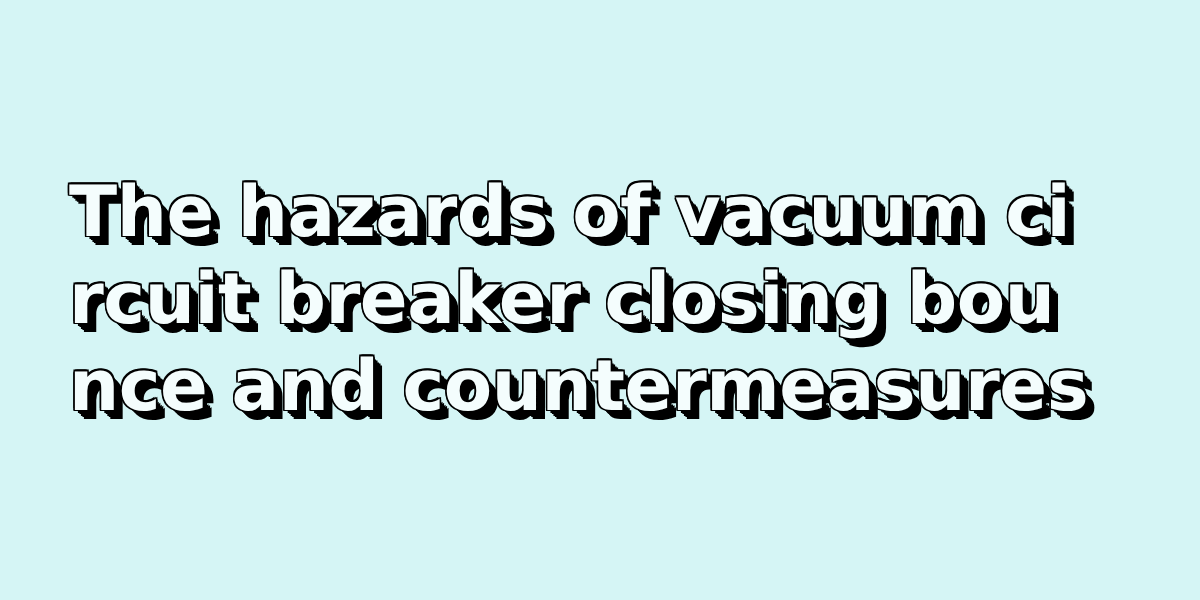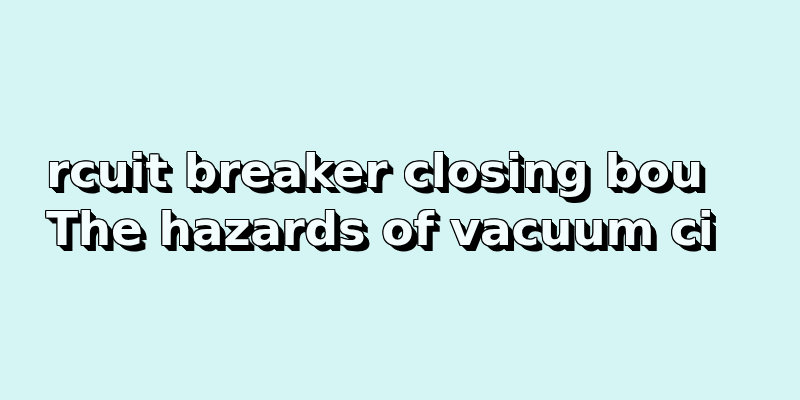--- a/index.html
+++ b/index.html
@@ -60,19 +60,20 @@
        6px  6px  0 #000;
   }
 </style>
 </head>
 <body>
 
 <div id="title-card">
 
   <div id="headline-block">
 
+    <div class="headline-line">The hazards of vacuum ci</div>
+
     <div class="headline-line">rcuit breaker closing bou</div>
 
-    <div class="headline-line">The hazards of vacuum ci</div>
-
+    <div class="headline-line">nce and countermeasures</div>
 
   </div>
 </div>
 
 </body></html>

